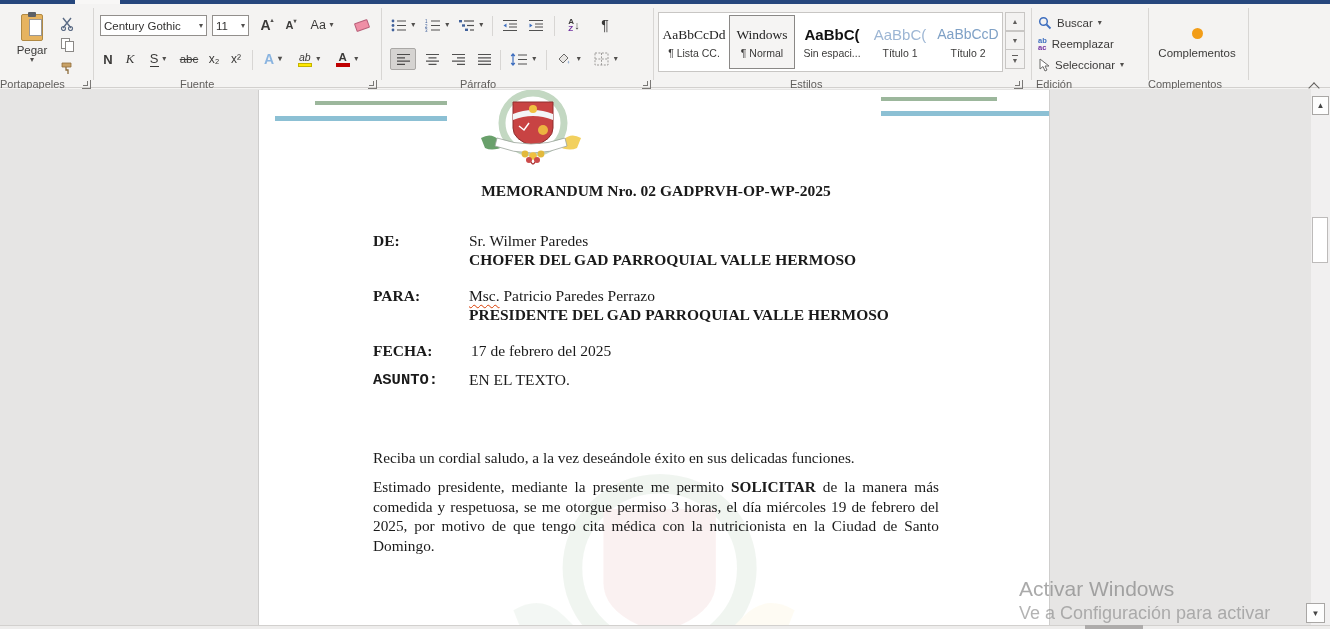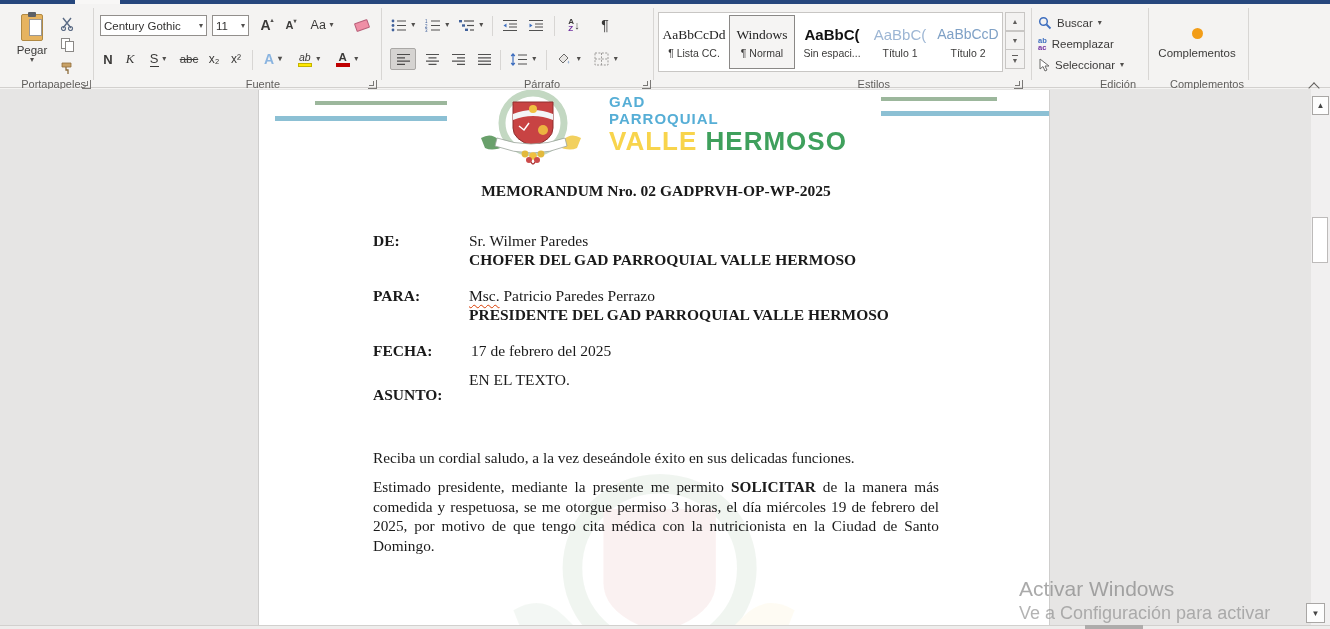--- a/index.html
+++ b/index.html
@@ -8,21 +8,21 @@
   #app { position:relative; width:1330px; height:629px; background:#f4f3f2; overflow:hidden; }
   .abs { position:absolute; }
 
   
   .topbar { left:0; top:0; width:1330px; height:4px; background:#26477d; }
   .tab-notch { left:75px; top:0; width:45px; height:4px; background:#f8f7f6; }
 
   
   .ribbon { left:0; top:4px; width:1330px; height:84px; background:#f4f3f2; border-bottom:1px solid #d2d0ce; }
   .vsep { position:absolute; top:4px; width:1px; height:72px; background:#d8d6d4; }
-  .grp-label { position:absolute; top:74px; font-size:11px; color:#605e5c; text-align:right; }
+  .grp-label { position:absolute; top:74px; font-size:11px; color:#605e5c; text-align:left; }
   .launcher { position:absolute; top:76px; width:9px; height:9px; border-right:1.5px solid #7a7876; border-bottom:1.5px solid #7a7876; }
   .launcher::after { content:""; position:absolute; right:2px; bottom:2px; width:4px; height:4px; border-right:1.5px solid #7a7876; border-bottom:1.5px solid #7a7876; }
   .car { font-size:8px; color:#514f4d; line-height:8px; }
   .rbtn { position:absolute; display:flex; align-items:center; justify-content:center; height:22px; color:#3b3a39; border-radius:2px; }
   .combo { position:absolute; height:21px; background:#fff; border:1px solid #928f8c; display:flex; align-items:center; font-size:11.5px; color:#323130; padding:0 3px; }
   .combo .cbx { margin-left:auto; }
 
   
   .paste { left:10px; top:10px; width:44px; height:64px; display:flex; flex-direction:column; align-items:center; }
   .clipboard { position:relative; width:22px; height:27px; background:#e6b35f; border:1px solid #b18a44; border-radius:2px; }
@@ -362,28 +362,20 @@
         <g>
           <circle cx="74" cy="64" r="3.4" fill="#e2b93c"></circle>
             <circle cx="82" cy="66" r="3.8" fill="#f0c040"></circle>
             <circle cx="90" cy="64" r="3.4" fill="#e2b93c"></circle>
           <circle cx="78" cy="70" r="3" fill="#cc4b4b"></circle>
             <circle cx="86" cy="70" r="3" fill="#cc4b4b"></circle>
             <path d="M80 72 q2 4 4 0" stroke="#a33" stroke-width="1.4" fill="none"></path>
         </g>
       </svg>
 
-      <div class="logo-text">
-        <div class="lt1" style="color:#56aed6;">GAD</div>
-        <div class="lt1" style="color:#56aed6;">PARROQUIAL</div>
-        <div class="lt3">
-          <span style="color:#f8d44c;">VALLE</span>
-          <span style="color:#3fa05c;">HERMOSO</span>
-        </div>
-      </div>
 
       <svg class="bar wm" style="left:170px;top:330px;" width="450" height="330" viewBox="0 0 160 78">
         <ellipse cx="82" cy="33" rx="31" ry="30" fill="none" stroke="#3a7a3c" stroke-width="7"></ellipse>
         <path d="M62 12 h40 v26 q0 12 -20 18 q-20 -6 -20 -18 z" fill="#c84343"></path>
         <path d="M30 48 q10 -6 18 2 l6 6 q-12 6 -20 2 z" fill="#69a06b"></path>
         <path d="M130 48 q-10 -6 -18 2 l-6 6 q12 6 20 2 z" fill="#f2d05e"></path>
         <circle cx="82" cy="66" r="6" fill="#f0c040"></circle>
       </svg>
 
       <div class="doc-title">MEMORANDUM Nro. 02 GADPRVH-OP-WP-2025</div>
@@ -394,21 +386,21 @@
 
       <div class="flabel" style="top:197px;">PARA:</div>
       <div class="fval" style="top:197px;">
         <span class="misspell">Msc.</span><span> Patricio Paredes Perrazo</span>
       </div>
       <div class="fval" style="top:216px;"><b>PRESIDENTE DEL GAD PARROQUIAL VALLE HERMOSO</b></div>
 
       <div class="flabel" style="top:252px;">FECHA:</div>
       <div class="fval" style="top:252px;left:212px;">17 de febrero del 2025</div>
 
-      <div class="flabel" style="top:296px;">ASUNTO:</div>
+      <div class="flabel" style="top:281px;font-family:Liberation Mono, monospace;">ASUNTO:</div>
       <div class="fval" style="top:281px;">EN EL TEXTO.</div>
 
       <div class="para" style="top:358px;">Reciba un cordial saludo, a la vez deseándole éxito en sus delicadas funciones.</div>
       <div class="para just" style="top:387px;">
         <span>Estimado presidente, mediante la presente me permito </span><b>SOLICITAR</b><span> de la manera más comedida y respetuosa, se me otorgue permiso 3 horas, el día miércoles 19 de febrero del 2025, por motivo de que tengo cita médica con la nutricionista en la Ciudad de Santo Domingo.</span>
       </div>
       <div class="para" style="top:533px;">por la atención dispensada.</div>
     </div>
 
     <div class="abs sb-track"></div>

